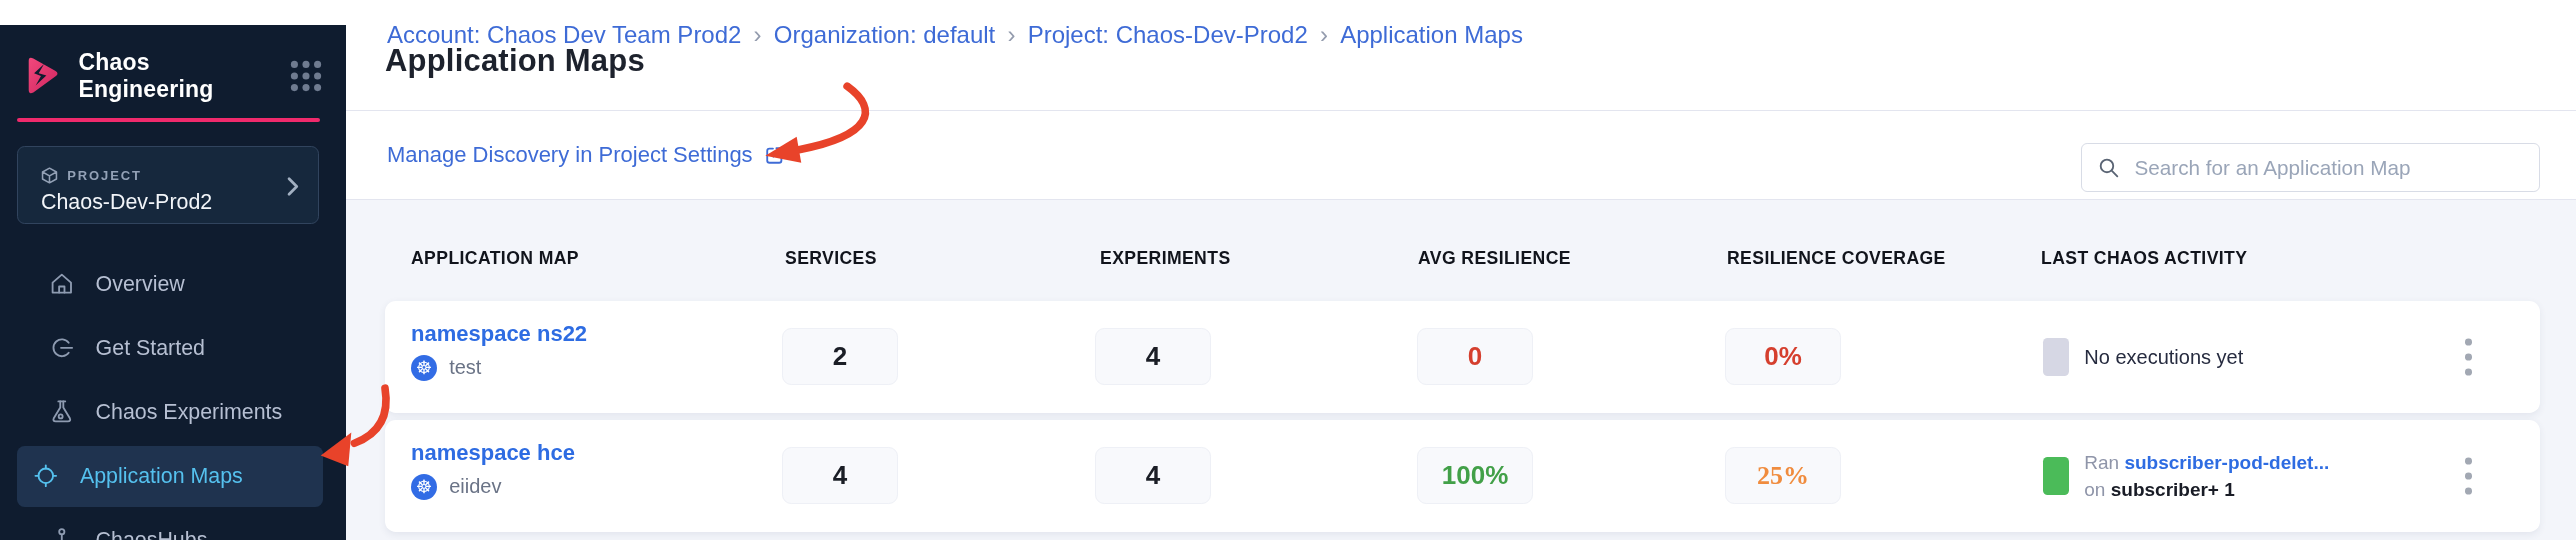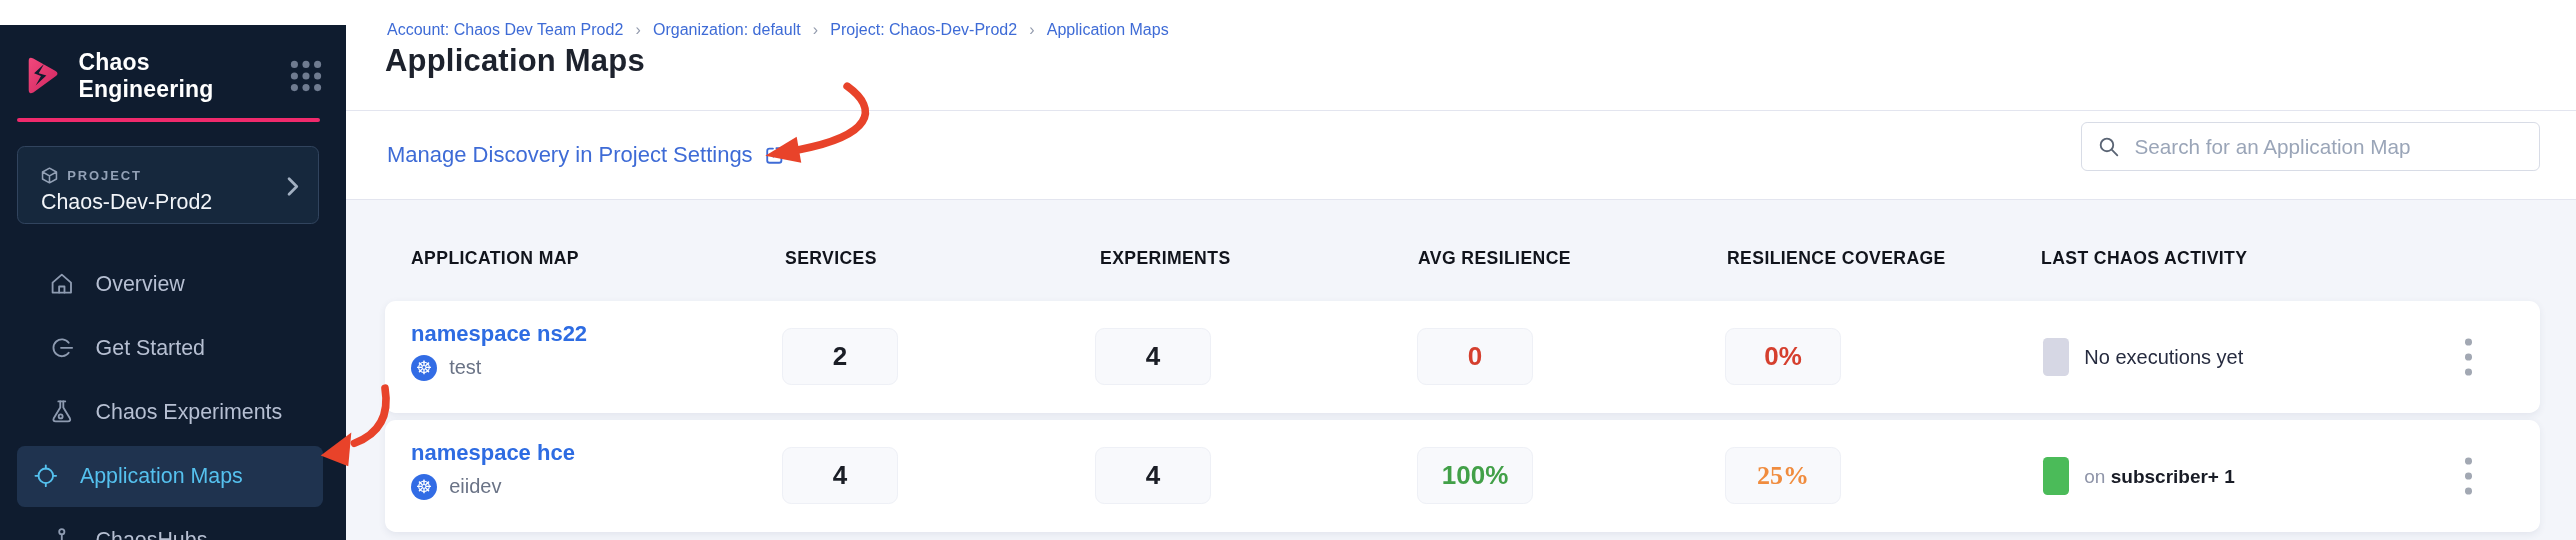--- a/index.html
+++ b/index.html
@@ -27,31 +27,31 @@
   .nav-item .nicon { width:27.6px; height:27.6px; color:#8e9bb1; display:flex; line-height:0; }
   .nav-item.selected { background:#1f334f; border-radius:7.7px; margin:1.5px 23px 1.5px 17px;
     padding-left:15.3px; height:61px; }
   .nav-item.selected .nicon { color:inherit; }
 
   
   .content { position:absolute; left:346px; top:0; right:0; bottom:0; background:#fff; }
   .content-header { position:absolute; left:0; top:0; right:0; height:111px; background:#fff;
     border-bottom:1.5px solid #e3e5ef; }
   .breadcrumb { position:absolute; left:41px; top:20.7px; display:flex; align-items:center; gap:12.2px;
-    font-size:16px; white-space:nowrap; }
+    font-size:24px; white-space:nowrap; }
   .crumb { color:#3e6bd6; text-decoration:none; cursor:pointer; }
   .sep { color:#949cae; }
   .page-title { position:absolute; left:39px; top:43px; margin:0; font-size:31px; font-weight:700;
     color:#1d222d; letter-spacing:0.2px; }
 
   .toolbar { position:absolute; left:0; top:111px; right:0; height:89px; background:#fff;
     border-bottom:1.5px solid #e3e5ef; }
   .manage-link { position:absolute; left:41px; top:31px; display:flex; align-items:center; gap:10.7px;
     font-size:22px; color:#3e6bd6; text-decoration:none; cursor:pointer; line-height:1.2; }
-  .search-box { position:absolute; right:36px; top:11px; width:459px; height:49px; background:#fff;
+  .search-box { position:absolute; right:36px; top:32px; width:459px; height:49px; background:#fff;
     border:1.5px solid #d8dce6; border-radius:6.1px; display:flex; align-items:center; gap:12.2px; padding:0 15.3px; }
   .search-box input { flex:1; border:none; outline:none; background:transparent; font-size:20.7px;
     font-family:inherit; color:#2b3140; }
   .search-box input::placeholder { color:#9aa5b8; }
 
   .table-area { position:absolute; left:0; top:200px; right:0; bottom:0; background:#f3f5fa; }
   .col-head { position:absolute; top:48px; font-size:17.6px; font-weight:700; color:#11141c;
     letter-spacing:0.4px; white-space:nowrap; }
   .c0{left:65px}.c1{left:439px}.c2{left:754px}.c3{left:1072px}.c4{left:1381px}.c5{left:1695px}
 
@@ -265,20 +265,24 @@
           </div>
         </div>
         <div class="pill p-services">4</div>
         <div class="pill p-experiments">4</div>
         <div class="pill p-avg" style="color: rgb(66, 160, 72);">100%</div>
         <div class="pill p-cov" style="color: rgb(240, 140, 62); font-family: Liberation Serif, serif;">25%</div>
         <div class="activity">
           <span class="status-chip" style="background: rgb(75, 187, 89);"></span>
           <div class="act-lines">
             <div>
+              <span class="dim">Ran</span>
+              <a class="act-link">subscriber-pod-delet...</a>
+            </div>
+            <div>
               <span class="dim">on</span>
               <span class="act-target">subscriber+ 1</span>
             </div>
           </div>
         </div>
         <button class="kebab" aria-label="row menu">
           <i></i>
             <i></i>
             <i></i>
         </button>

